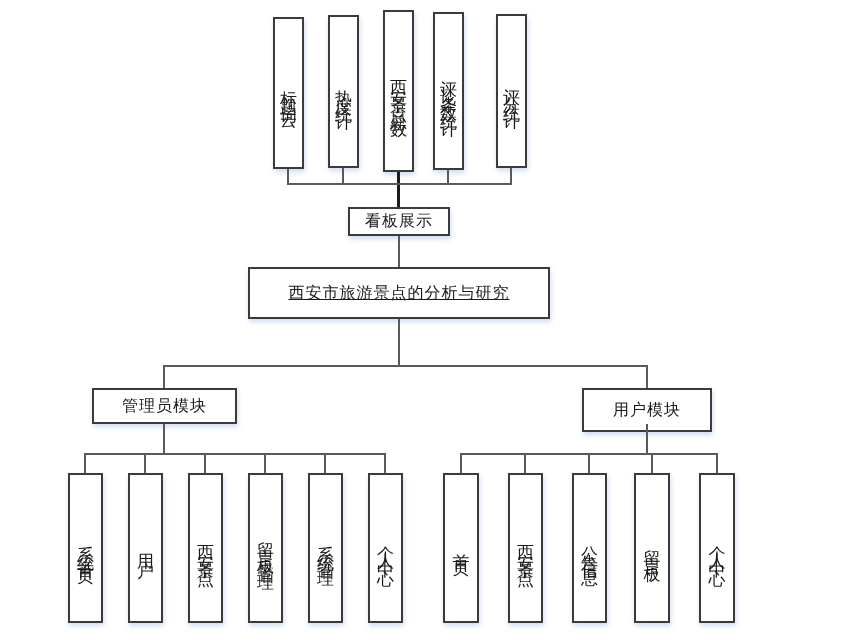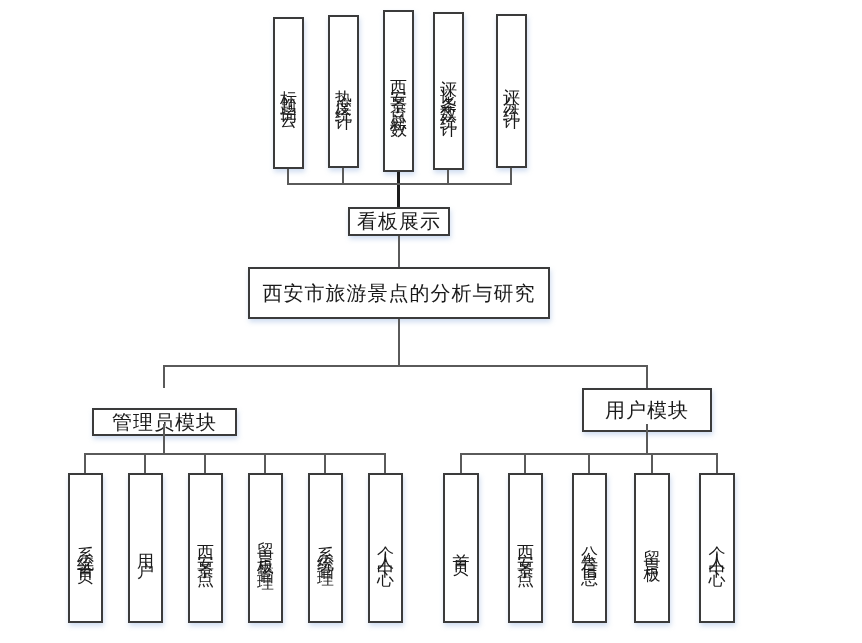--- a/index.html
+++ b/index.html
@@ -14,21 +14,21 @@
     box-shadow:1px 3px 5px rgba(150,180,225,0.45);
   }
   .vbox{
     writing-mode:vertical-rl;text-orientation:upright;
     font-family:"Liberation Serif",serif;
     font-size:17px;letter-spacing:8px;line-height:1;
     text-align:center;
   }
   .hbox{
     font-family:"Liberation Sans",sans-serif;
-    font-size:20px;letter-spacing:1px;
+    font-size:16px;letter-spacing:1px;
   }
   .line{position:absolute;background:#5a5a5a;}
   .trunk{background:#1c1c1c;}
 </style>
 </head>
 <body>
 
 <div id="canvas">
 
   <div class="box vbox" style="left:273px;top:17px;width:31px;height:152px;">标题词云</div>
@@ -41,28 +41,28 @@
   <div class="line" style="left:342px;top:168px;width:2px;height:16px;"></div>
   <div class="line trunk" style="left:397px;top:172px;width:3px;height:35px;"></div>
   <div class="line" style="left:447px;top:170px;width:2px;height:14px;"></div>
   <div class="line" style="left:510px;top:168px;width:2px;height:16px;"></div>
   <div class="line" style="left:287px;top:183px;width:225px;height:2px;"></div>
 
   <div class="box hbox" style="left:348px;top:207px;width:102px;height:29px;">看板展示</div>
 
   <div class="line" style="left:398px;top:236px;width:2px;height:31px;"></div>
 
-  <div class="box hbox" style="left:248px;top:267px;width:302px;height:52px;">西安市旅游景点的分析与研究</div>
+  <div class="box hbox" style="left:248px;top:267px;width:302px;height:52px;text-decoration:underline;">西安市旅游景点的分析与研究</div>
 
   <div class="line" style="left:398px;top:319px;width:2px;height:46px;"></div>
   <div class="line" style="left:163px;top:365px;width:485px;height:2px;"></div>
   <div class="line" style="left:163px;top:365px;width:2px;height:23px;"></div>
   <div class="line" style="left:646px;top:365px;width:2px;height:23px;"></div>
 
-  <div class="box hbox" style="left:92px;top:408px;width:145px;height:28px;font-family:Liberation Serif, serif;">管理员模块</div>
+  <div class="box hbox" style="left:92px;top:388px;width:145px;height:36px;font-family:Liberation Serif, serif;">管理员模块</div>
   <div class="box hbox" style="left:582px;top:388px;width:130px;height:44px;">用户模块</div>
 
   <div class="line" style="left:163px;top:424px;width:2px;height:29px;"></div>
   <div class="line" style="left:84px;top:453px;width:302px;height:2px;"></div>
   <div class="line" style="left:84px;top:453px;width:2px;height:20px;"></div>
   <div class="line" style="left:144px;top:453px;width:2px;height:20px;"></div>
   <div class="line" style="left:204px;top:453px;width:2px;height:20px;"></div>
   <div class="line" style="left:264px;top:453px;width:2px;height:20px;"></div>
   <div class="line" style="left:324px;top:453px;width:2px;height:20px;"></div>
   <div class="line" style="left:384px;top:453px;width:2px;height:20px;"></div>

